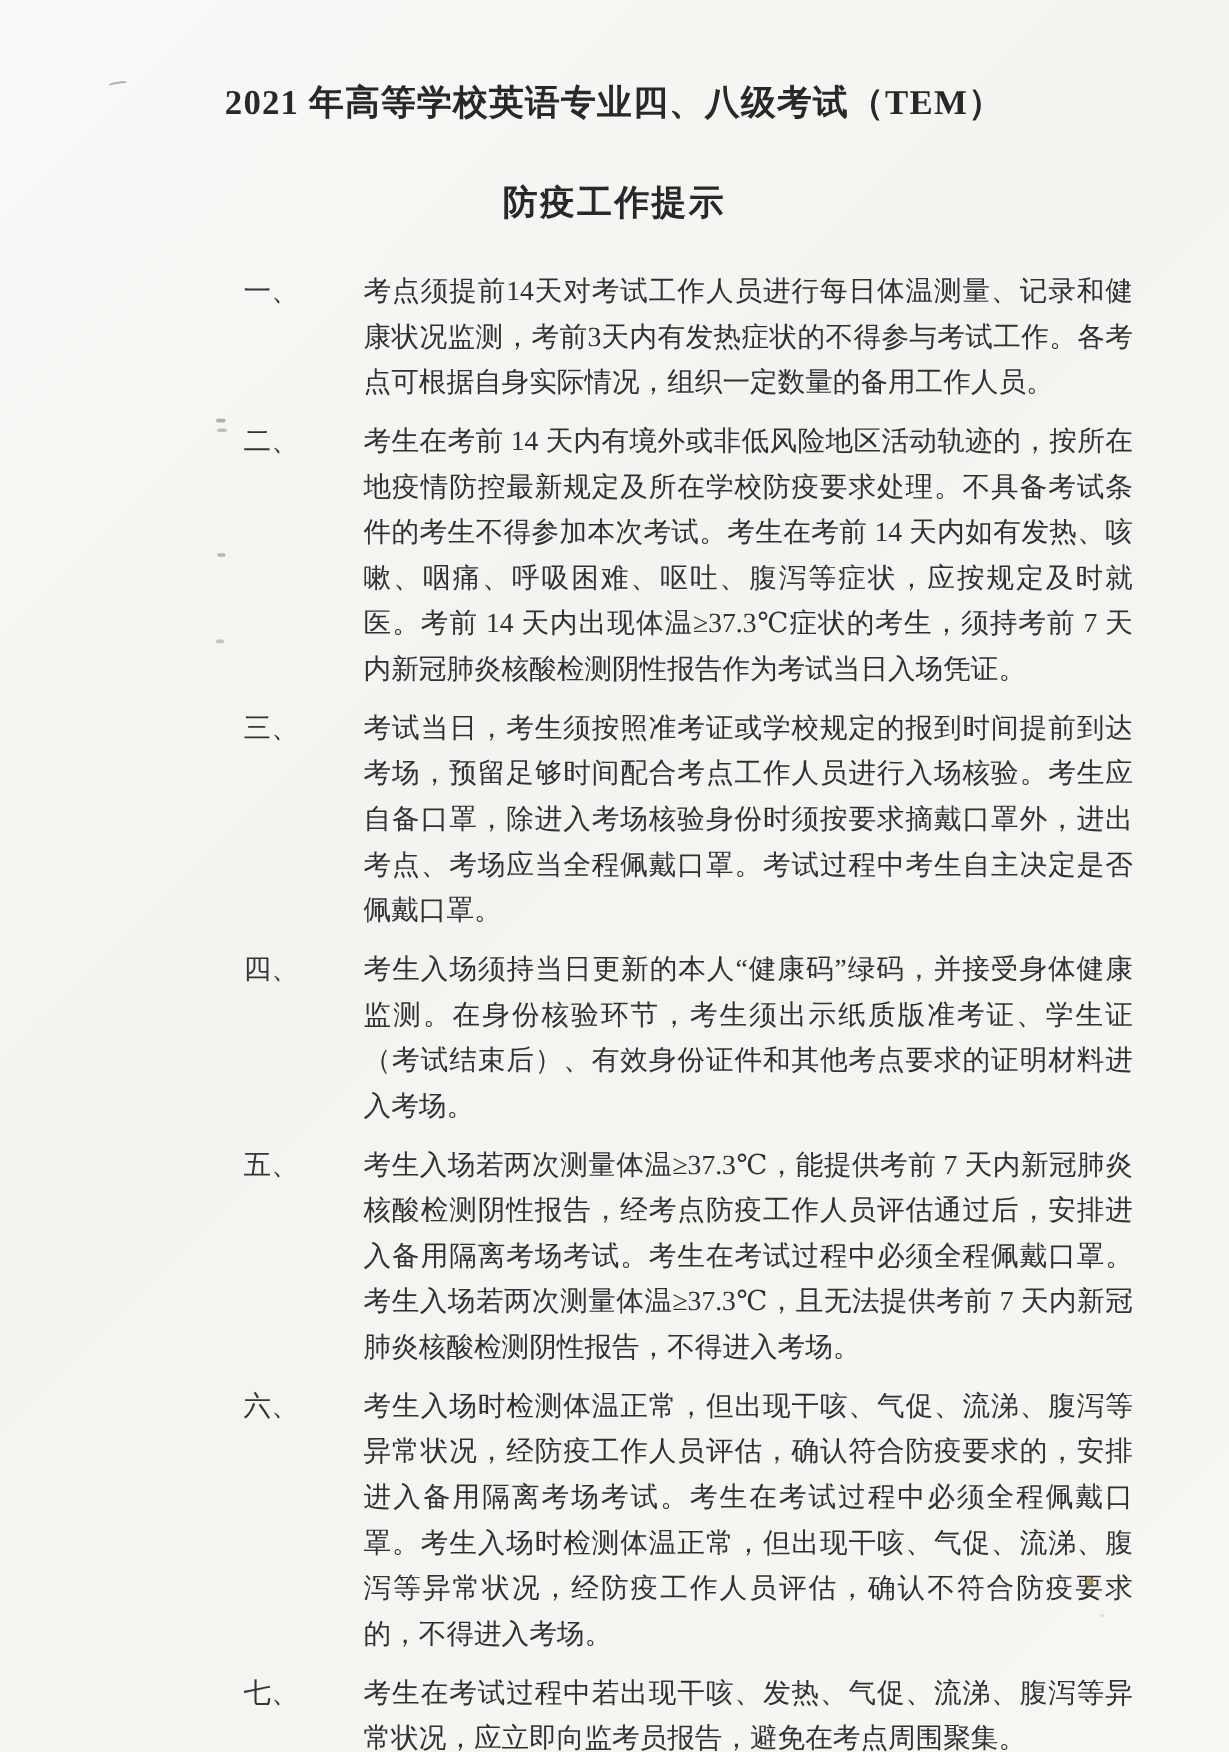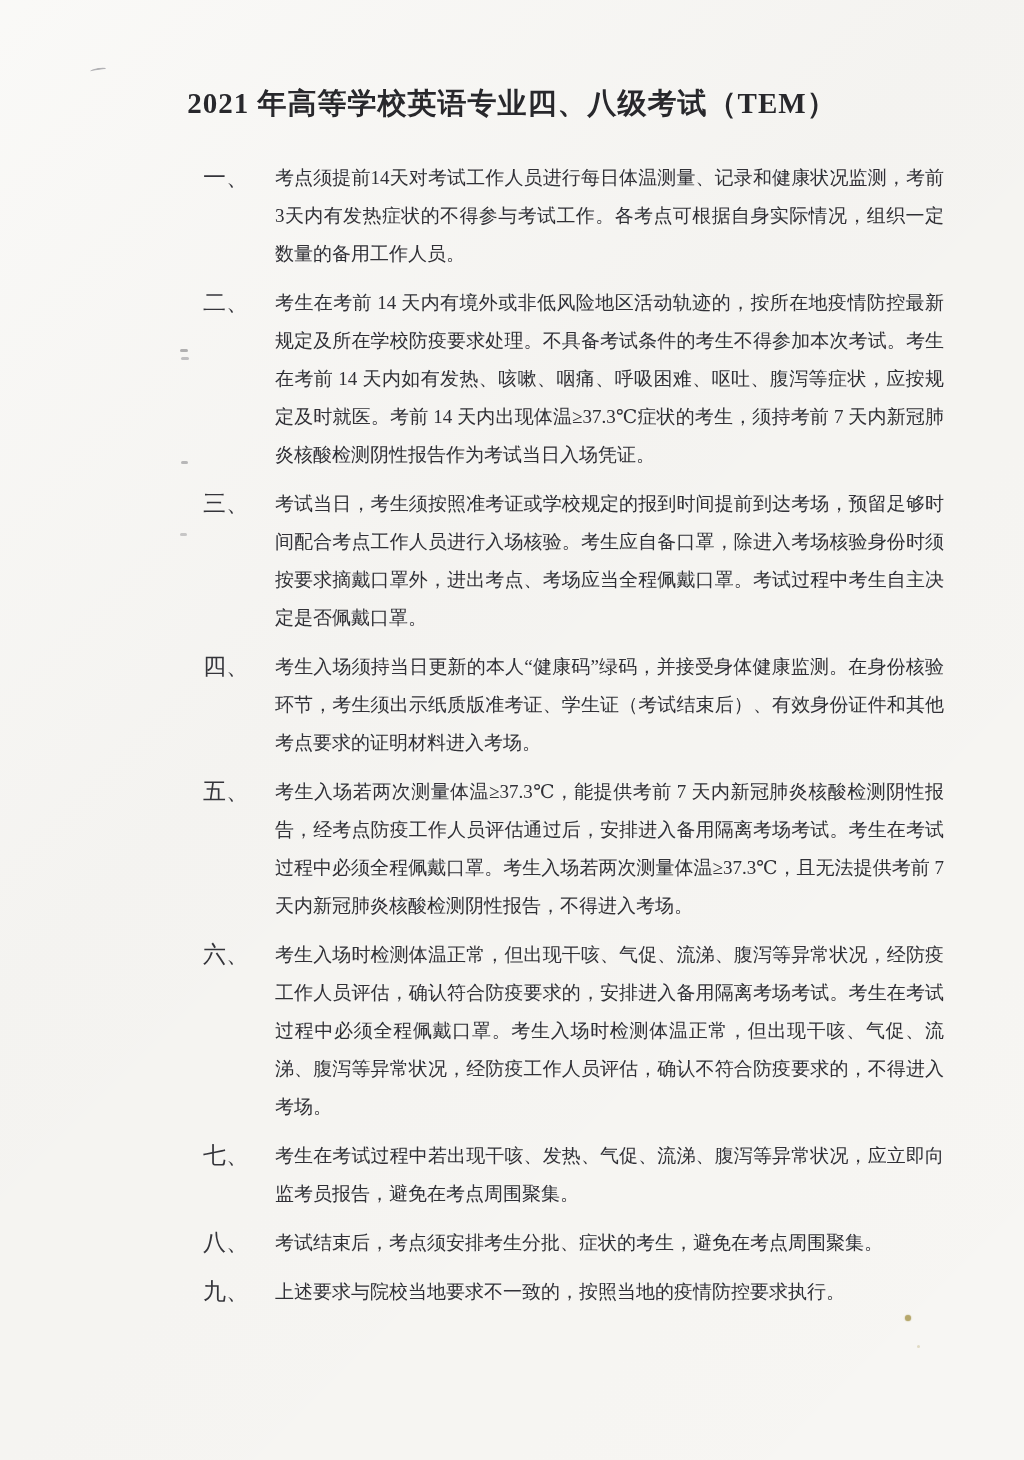--- a/index.html
+++ b/index.html
@@ -18,21 +18,21 @@
       var(--paper);
     font-family: "Liberation Serif", "DejaVu Serif", serif;
     color: var(--ink);
     position: relative;
     overflow: hidden;
   }
   .page {
     position: relative;
     width: 100%;
     height: 100%;
-    padding-top: 83px;
+    padding-top: 66px;
   }
   h1.doc-title {
     margin: 0;
     text-align: center;
     font-size: 29px;
     font-weight: bold;
     letter-spacing: 1px;
     color: #28282c;
     line-height: 40px;
   }
@@ -56,25 +56,26 @@
   }
   .item-num {
     flex: 0 0 72px;
     width: 72px;
     font-size: 23px;
     line-height: 38px;
     color: #34343a;
   }
   .item-text {
     flex: 1;
-    font-size: 19px;
+    font-size: 23px;
     line-height: 38px;
     text-align: justify;
     text-justify: inter-ideograph;
     color: #303036;
+    margin-left: 28px;
   }
   
   .scan-mark {
     position: absolute;
     pointer-events: none;
   }
   .mark-squiggle {
     left: 90px; top: 68px;
     width: 16px; height: 4px;
     border-top: 2px solid rgba(120,120,128,0.55);
@@ -110,20 +111,21 @@
     background: rgba(171,154,85,0.3);
   }
 </style>
 </head>
 <body>
 
 <div class="page">
 
   <h1 class="doc-title">2021 年高等学校英语专业四、八级考试（TEM）</h1>
 
+  <h2 class="doc-subtitle">防疫工作提示</h2>
 
   <ol class="notice-list" id="notice-list">
     <li class="notice-item">
       <span class="item-num">一、</span>
       <span class="item-text">考点须提前14天对考试工作人员进行每日体温测量、记录和健康状况监测，考前3天内有发热症状的不得参与考试工作。各考点可根据自身实际情况，组织一定数量的备用工作人员。</span>
     </li>
 
     <li class="notice-item">
       <span class="item-num">二、</span>
       <span class="item-text">考生在考前 14 天内有境外或非低风险地区活动轨迹的，按所在地疫情防控最新规定及所在学校防疫要求处理。不具备考试条件的考生不得参加本次考试。考生在考前 14 天内如有发热、咳嗽、咽痛、呼吸困难、呕吐、腹泻等症状，应按规定及时就医。考前 14 天内出现体温≥37.3℃症状的考生，须持考前 7 天内新冠肺炎核酸检测阴性报告作为考试当日入场凭证。</span>

